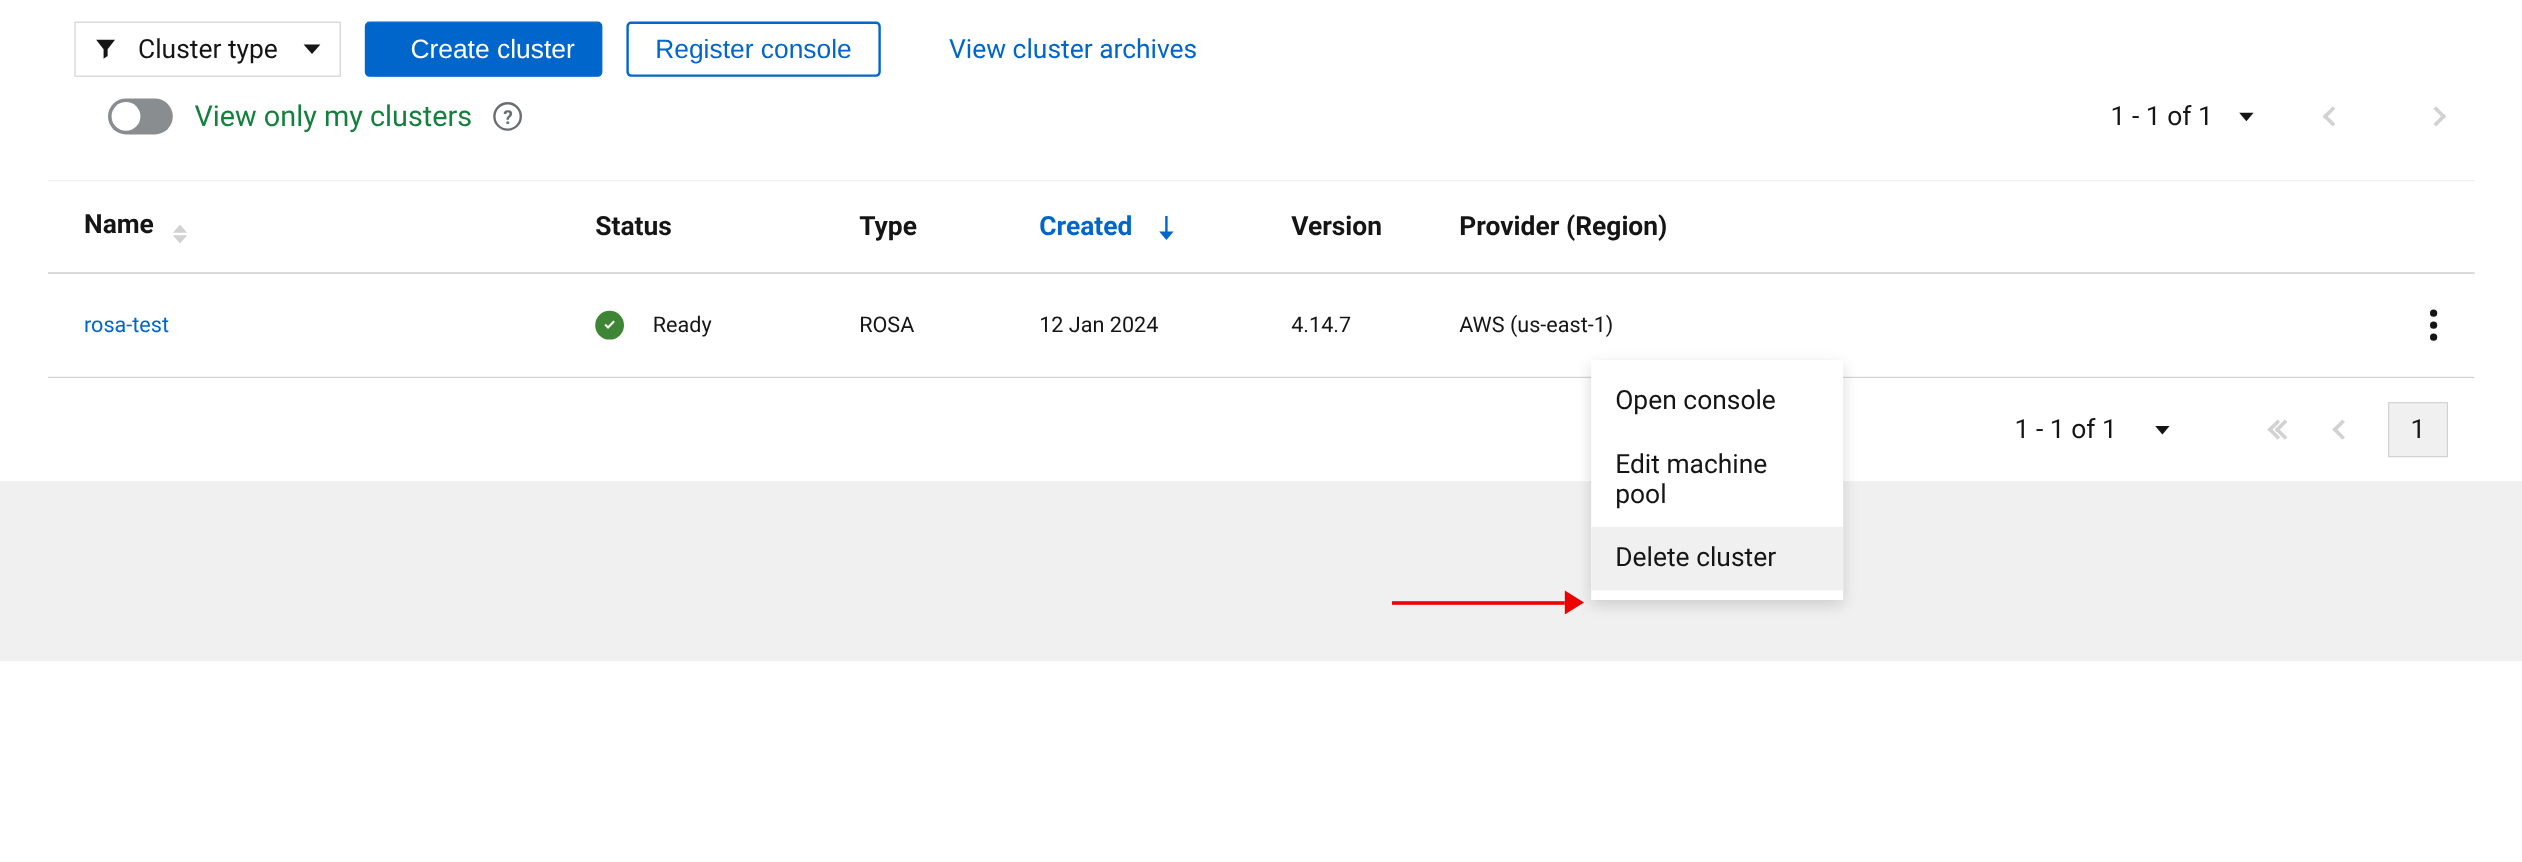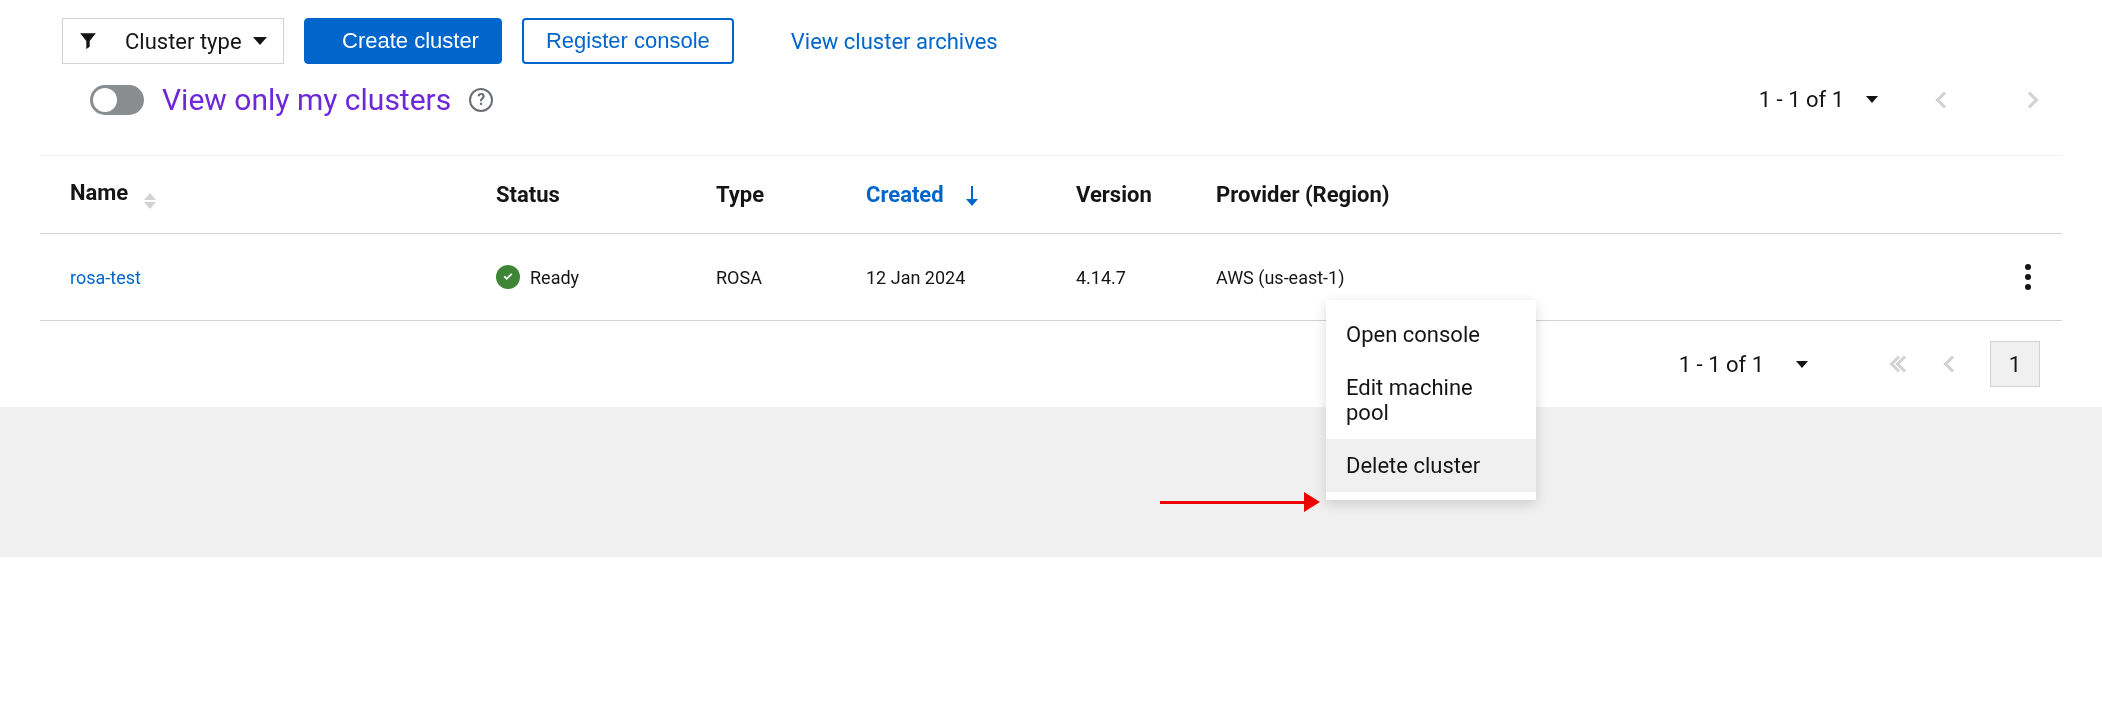--- a/index.html
+++ b/index.html
@@ -36,21 +36,21 @@
     border: 1px solid #d2d2d2;
     background: #fff;
     display: flex;
     align-items: center;
     justify-content: space-between;
     padding: 0 16px;
     font-size: 22px;
     color: #151515;
     cursor: pointer;
   }
-  .cluster-type-btn .left { display:flex; align-items:center; gap:28px; }
+  .cluster-type-btn .left { display:flex; align-items:center; gap:18px; }
   .funnel-svg { width:18px; height:18px; }
   .caret-down {
     width: 0; height: 0;
     border-left: 7px solid transparent;
     border-right: 7px solid transparent;
     border-top: 8px solid #151515;
   }
   .btn {
     height: 46px;
     padding: 0 22px;
@@ -97,21 +97,21 @@
     cursor: pointer;
   }
   .toggle::after {
     content:"";
     position:absolute;
     top:3px; left:3px;
     width:24px; height:24px;
     background:#fff;
     border-radius:50%;
   }
-  .subbar-label { font-size:30px; color:#6d28d9; }
+  .subbar-label { font-size:24px; color:#15803d; }
   .help-icon {
     width:24px; height:24px;
     border: 2px solid #6a6e73;
     border-radius:50%;
     color:#6a6e73;
     display:flex; align-items:center; justify-content:center;
     font-size:16px; font-weight:bold;
     cursor:pointer;
   }
   .pager {
@@ -168,21 +168,21 @@
   }
   .th-created { color:#0066cc; }
   .arrow-down-blue {
     display:inline-block; margin-left:22px; position:relative;
     width:2px; height:16px; background:#0066cc;
   }
   .arrow-down-blue::after {
     content:""; position:absolute; bottom:-4px; left:-5px;
     width:0;height:0;border-left:6px solid transparent;border-right:6px solid transparent;border-top:7px solid #0066cc;
   }
-  .status-cell { display:flex; align-items:center; gap:10px; }
+  .status-cell { display:flex; align-items:center; gap:24px; }
   .check-circle {
     width:24px; height:24px; background:#3e8635; border-radius:50%;
     display:flex; align-items:center; justify-content:center;
   }
   .check-circle svg { width:14px; height:14px; }
   .cluster-link { color:#0066cc; cursor:pointer; }
   .kebab {
     display:flex; flex-direction:column; gap:4px; cursor:pointer;
     width:20px; align-items:center;
   }

